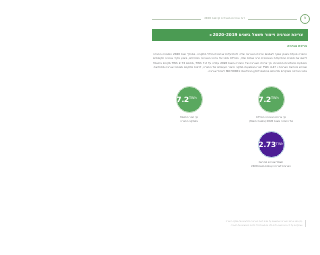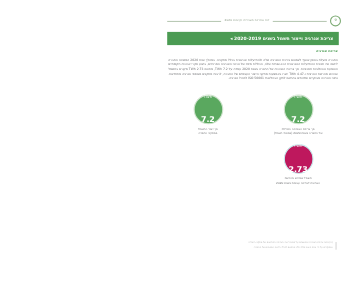--- a/index.html
+++ b/index.html
@@ -126,33 +126,33 @@
   .stat {
     display: flex;
     flex-direction: column;
     align-items: center;
   }
   .bubble {
     width: 27px;
     height: 27px;
     border-radius: 50%;
     display: flex;
-    flex-direction: column;
-    align-items: center;
-    justify-content: space-between;
+    flex-direction: row;
+    align-items: center;
+    justify-content: flex-end;
     box-sizing: border-box;
     color: #ffffff;
     line-height: 1;
   }
   .bubble.green {
     background: #5aa85f;
     border: 1.6px solid #cfe3cd;
   }
   .bubble.teal {
-    background: #be185d;
+    background: #4c1d95;
     border: 1.6px solid #c6e9ec;
   }
   .bubble-unit {
     font-size: 3.4px;
     letter-spacing: 0.05px;
     margin-bottom: 0.8px;
     opacity: 0.95;
   }
   .bubble-value {
     font-size: 7.2px;

